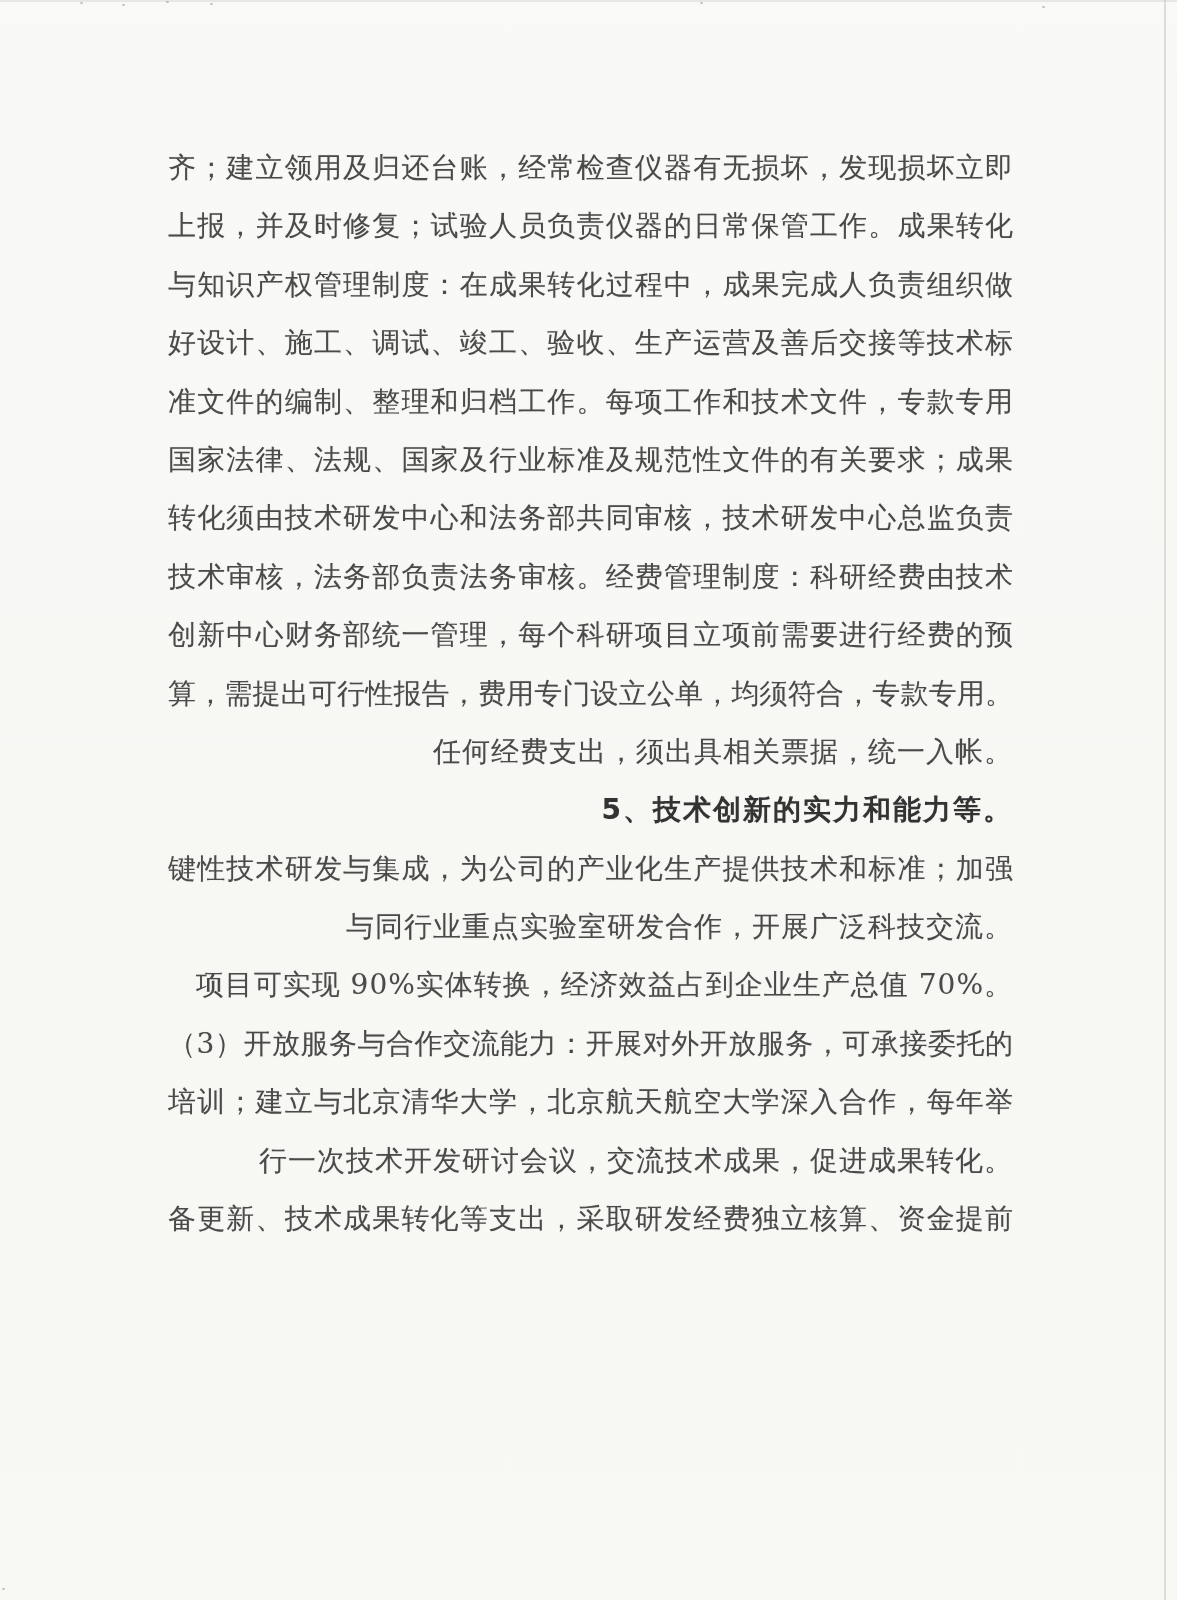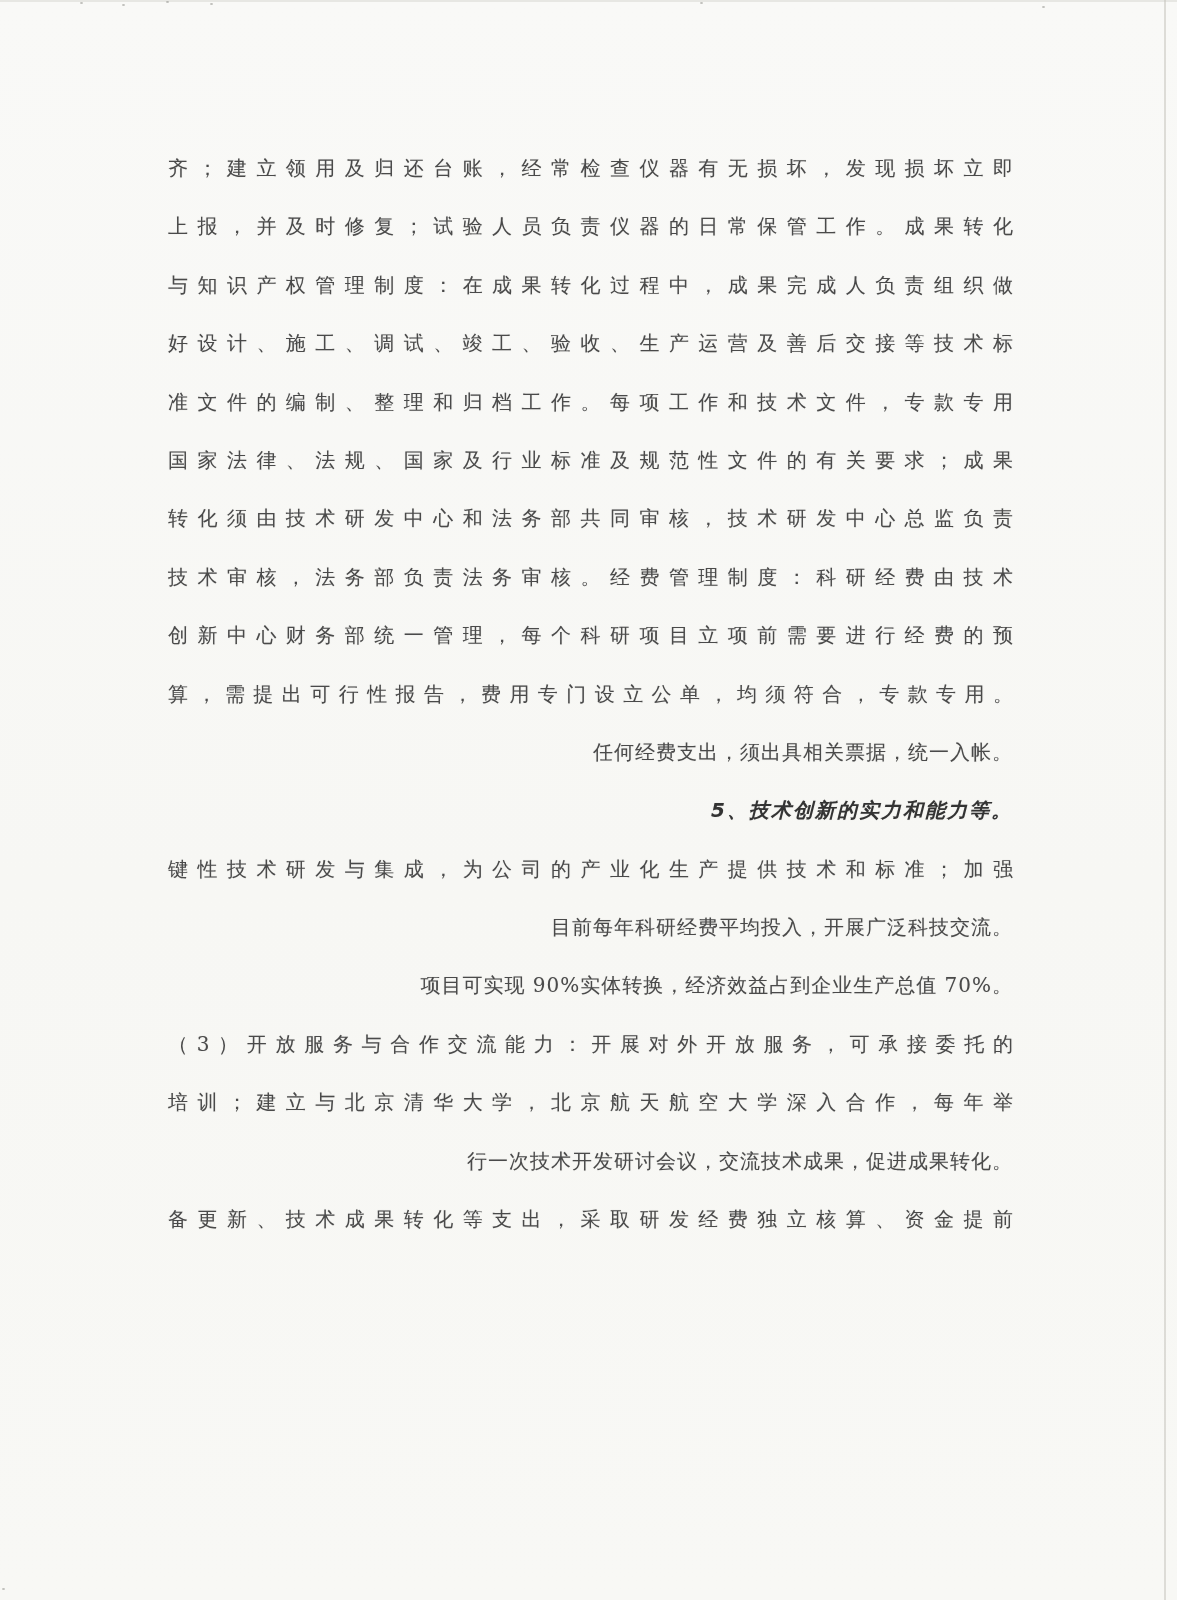--- a/index.html
+++ b/index.html
@@ -37,39 +37,38 @@
   
   .text-block {
     position: absolute;
     left: 168px;
     top: 139px;
     width: 845px;
   }
   .line {
     height: 58.4px;
     line-height: 58.4px;
-    font-size: 20px;
+    font-size: 28px;
     color: #4a4a4a;
     text-shadow: 0 0 1px rgba(90, 90, 90, 0.25);
     overflow: visible;
   }
   .line.just {
     text-align: justify;
     text-align-last: justify;
   }
   .line.nojust {
     text-align: right;
     letter-spacing: 1px;
   }
   .line.heading {
     font-family: "DejaVu Sans", sans-serif;
     font-weight: bold;
     color: #333333;
     letter-spacing: 2px;
-    font-style: italic;
   }
 </style>
 </head>
 <body>
 
 <div class="page">
 
   <div class="edge-top"></div>
   <div class="edge-right"></div>
   <div id="speckles">
@@ -89,21 +88,21 @@
       <div class="line just">好设计、施工、调试、竣工、验收、生产运营及善后交接等技术标</div>
       <div class="line just">准文件的编制、整理和归档工作。每项工作和技术文件，专款专用</div>
       <div class="line just">国家法律、法规、国家及行业标准及规范性文件的有关要求；成果</div>
       <div class="line just">转化须由技术研发中心和法务部共同审核，技术研发中心总监负责</div>
       <div class="line just">技术审核，法务部负责法务审核。经费管理制度：科研经费由技术</div>
       <div class="line just">创新中心财务部统一管理，每个科研项目立项前需要进行经费的预</div>
       <div class="line just">算，需提出可行性报告，费用专门设立公单，均须符合，专款专用。</div>
       <div class="line nojust">任何经费支出，须出具相关票据，统一入帐。</div>
       <div class="line nojust heading">5、技术创新的实力和能力等。</div>
       <div class="line just">键性技术研发与集成，为公司的产业化生产提供技术和标准；加强</div>
-      <div class="line nojust">目前每年科研经费平均投入，开展广泛科技交流。</div>
+      <div class="line nojust">与同行业重点实验室研发合作，开展广泛科技交流。</div>
       <div class="line nojust">项目可实现 90%实体转换，经济效益占到企业生产总值 70%。</div>
       <div class="line just">（3）开放服务与合作交流能力：开展对外开放服务，可承接委托的</div>
       <div class="line just">培训；建立与北京清华大学，北京航天航空大学深入合作，每年举</div>
       <div class="line nojust">行一次技术开发研讨会议，交流技术成果，促进成果转化。</div>
       <div class="line just">备更新、技术成果转化等支出，采取研发经费独立核算、资金提前</div>
     </div>
 
 </div>
 
 </body></html>

